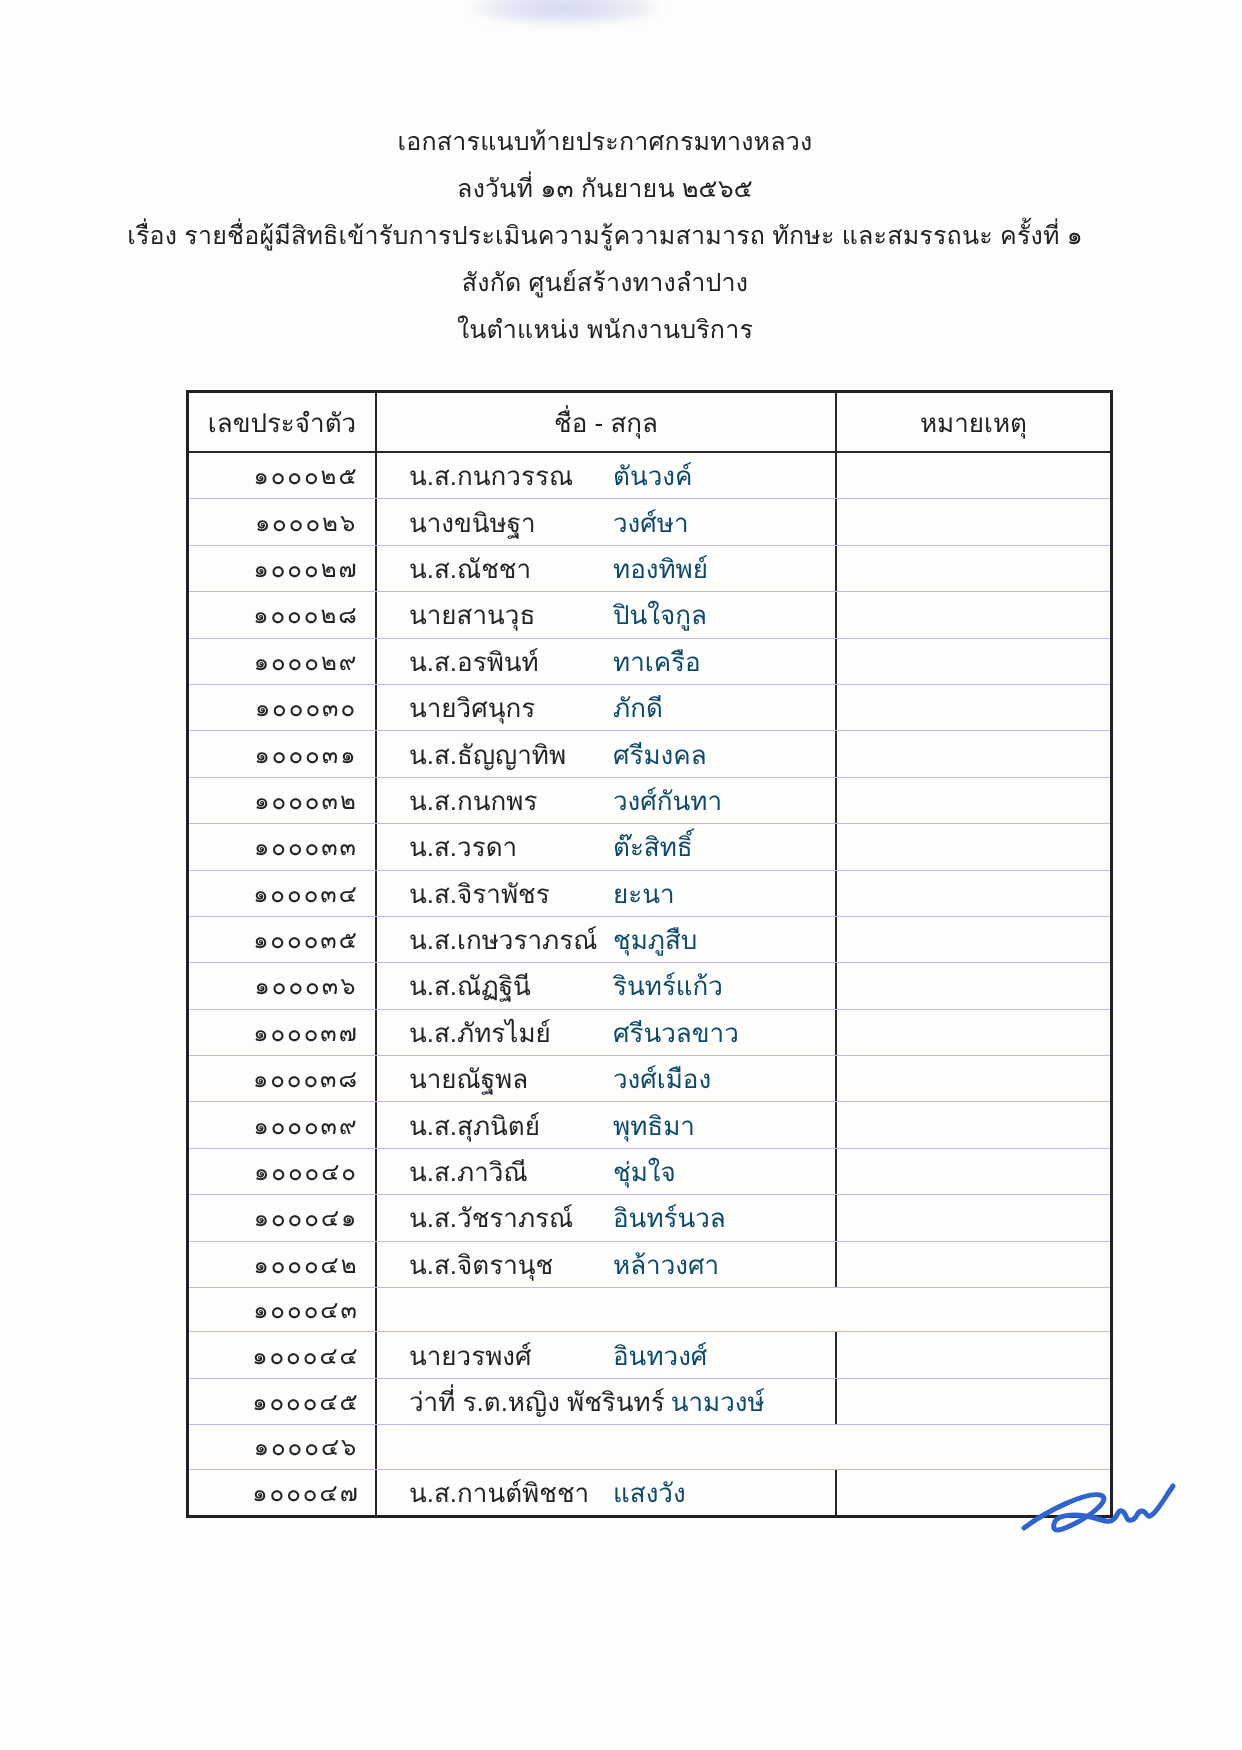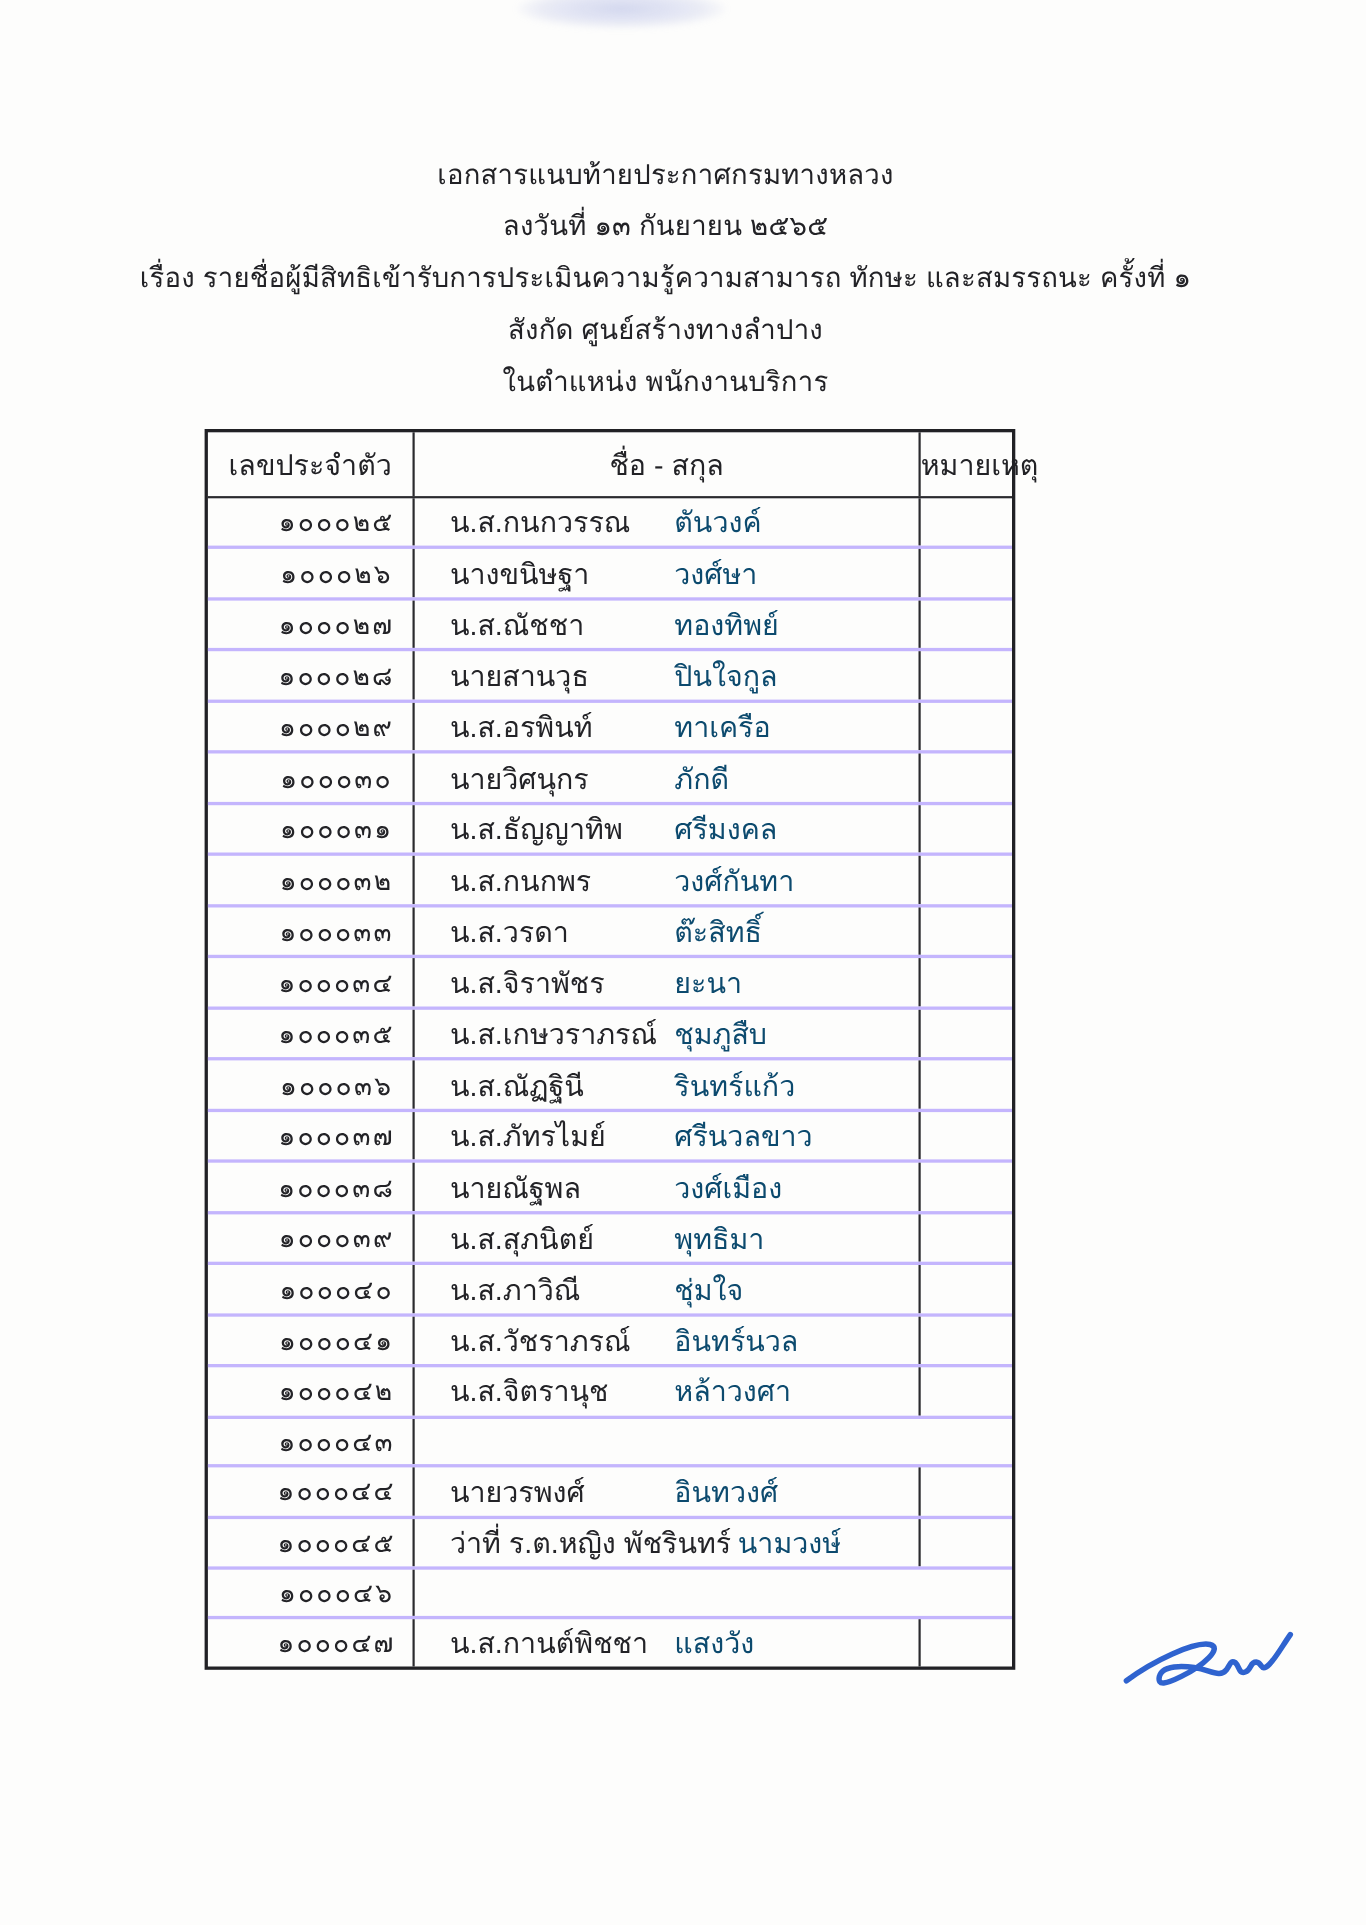--- a/index.html
+++ b/index.html
@@ -10,42 +10,42 @@
     color:#1f1f23;
   }
   
   .smudge{
     position:absolute;left:470px;top:-10px;width:190px;height:36px;
     background:radial-gradient(ellipse at center, rgba(158,168,222,0.45) 0%, rgba(170,178,225,0.22) 55%, rgba(255,255,255,0) 75%);
     filter:blur(3px);border-radius:50%;
   }
   
   .doc-header{
-    position:absolute;left:30px;top:136px;width:1150px;
+    position:absolute;left:30px;top:118px;width:1150px;
     text-align:center;
   }
   .doc-header .line{
     font-size:25px;line-height:47px;height:47px;
     color:#222226;letter-spacing:.2px;white-space:nowrap;
   }
   
   .doc-table{
-    position:absolute;left:186px;top:390px;width:737px;height:1128px;
+    position:absolute;left:186px;top:390px;width:927px;height:1128px;
     border:3px solid #212125;box-sizing:border-box;background:transparent;
     display:flex;flex-direction:column;
   }
   .t-header{
     display:flex;height:58px;flex:0 0 58px;
     border-bottom:2.5px solid #2a2a2e;
     align-items:center;
   }
   .t-rows{flex:1 1 auto;display:flex;flex-direction:column;}
   .t-row{
     display:flex;flex:1 1 auto;align-items:center;
-    border-top:3px solid #c4b5fd;
+    border-top:1px solid #c4b5fd;
   }
   .t-row:first-child{border-top:none;}
   .c-id{width:186px;flex:0 0 186px;text-align:center;border-right:2px solid #2a2a2e;align-self:stretch;display:flex;align-items:center;justify-content:center;}
   .c-name{width:460px;flex:0 0 460px;padding-left:12px;border-right:2px solid #2a2a2e;align-self:stretch;display:flex;align-items:center;box-sizing:border-box;}
   .c-remark{flex:1 1 auto;align-self:stretch;}
   .t-header .c-id,.t-header .c-name,.t-header .c-remark{
     font-size:26px;color:#222226;justify-content:center;display:flex;align-items:center;padding-left:0;
   }
   .id-text{font-size:24px;letter-spacing:2px;color:#232327;margin-left:48px;}
   .name-given{display:inline-block;min-width:198px;font-size:26px;color:#232327;white-space:nowrap;margin-left:20px;}

